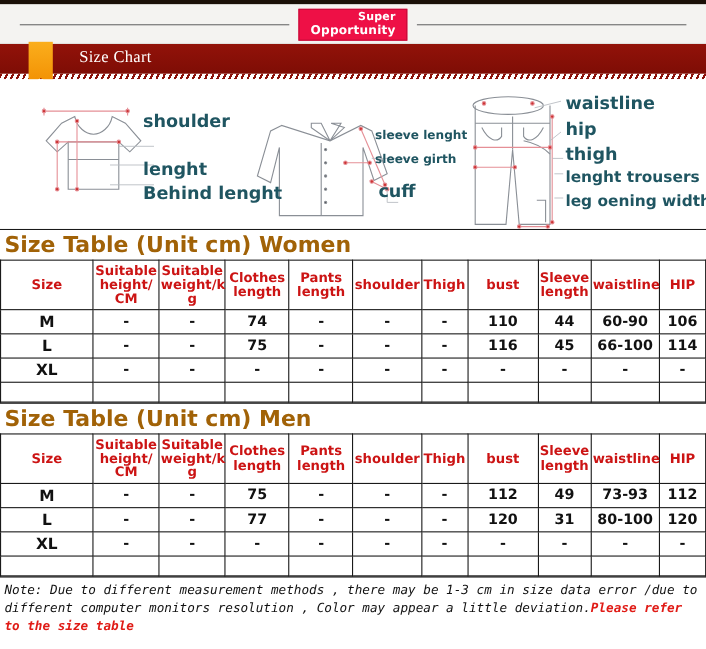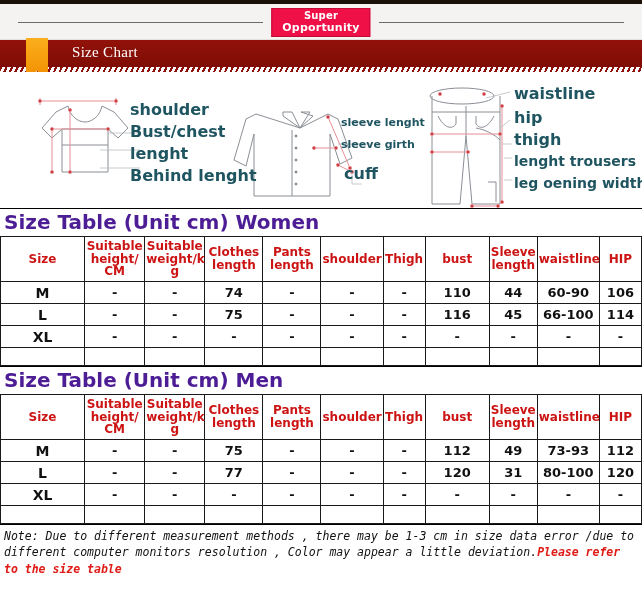--- a/index.html
+++ b/index.html
@@ -47,20 +47,21 @@
     padding: 2px 10px 3px;
     text-align: center;
     line-height: 1.0;
   }
   .brand-badge .l1, .brand-badge .l2 {
     color: #ffffff;
     font-weight: bold;
     font-family: "DejaVu Sans", sans-serif;
     letter-spacing: 0.2px;
     display: block;
+    text-align: right;
   }
   .brand-badge .l1 { font-size: 10px; }
   .brand-badge .l2 { font-size: 11px; margin-top: 1px; }
 
   
   .banner {
     position: relative;
     height: 27px;
     background: #8c1008;
     background: linear-gradient(to bottom, #921209 0%, #7e0d05 100%);
@@ -127,21 +128,21 @@
   }
   .lbl.big { font-size: 16px; }
   .lbl.mid { font-size: 14px; }
   .lbl.sm  { font-size: 11px; }
 
   
   .sec-title {
     font-family: "DejaVu Sans", sans-serif;
     font-size: 20px;
     font-weight: bold;
-    color: #4c1d95;
+    color: #a16207;
     padding: 2px 0 2px 4px;
     line-height: 1.15;
     border-top: 1px solid #000;
   }
   table.sizetab {
     border-collapse: collapse;
     table-layout: fixed;
     width: 642px;
     font-family: "DejaVu Sans", sans-serif;
   }
@@ -288,21 +289,20 @@
     <g stroke="#b8bcc2" stroke-width="0.8" fill="none">
       <path d="M486 26 L510 20"></path>
       <path d="M500 56 L510 48"></path>
       <path d="M502 72 L512 72"></path>
       <path d="M504 86 L512 86"></path>
       <path d="M504 108 L512 108"></path>
     </g>
   </svg>
 
   <div class="lbl big" style="left:130px; top:28px;">shoulder</div>
-  <div class="lbl big" style="left:130px; top:50px;">Bust/chest</div>
   <div class="lbl big" style="left:130px; top:72px;">lenght</div>
   <div class="lbl big" style="left:130px; top:94px;">Behind lenght</div>
 
   <div class="lbl sm" style="left:341px; top:44px;">sleeve lenght</div>
   <div class="lbl sm" style="left:341px; top:66px;">sleeve girth</div>
   <div class="lbl big" style="left:344px; top:92px;">cuff</div>
 
   <div class="lbl big" style="left:514px; top:12px;">waistline</div>
   <div class="lbl big" style="left:514px; top:36px;">hip</div>
   <div class="lbl big" style="left:514px; top:58px;">thigh</div>

